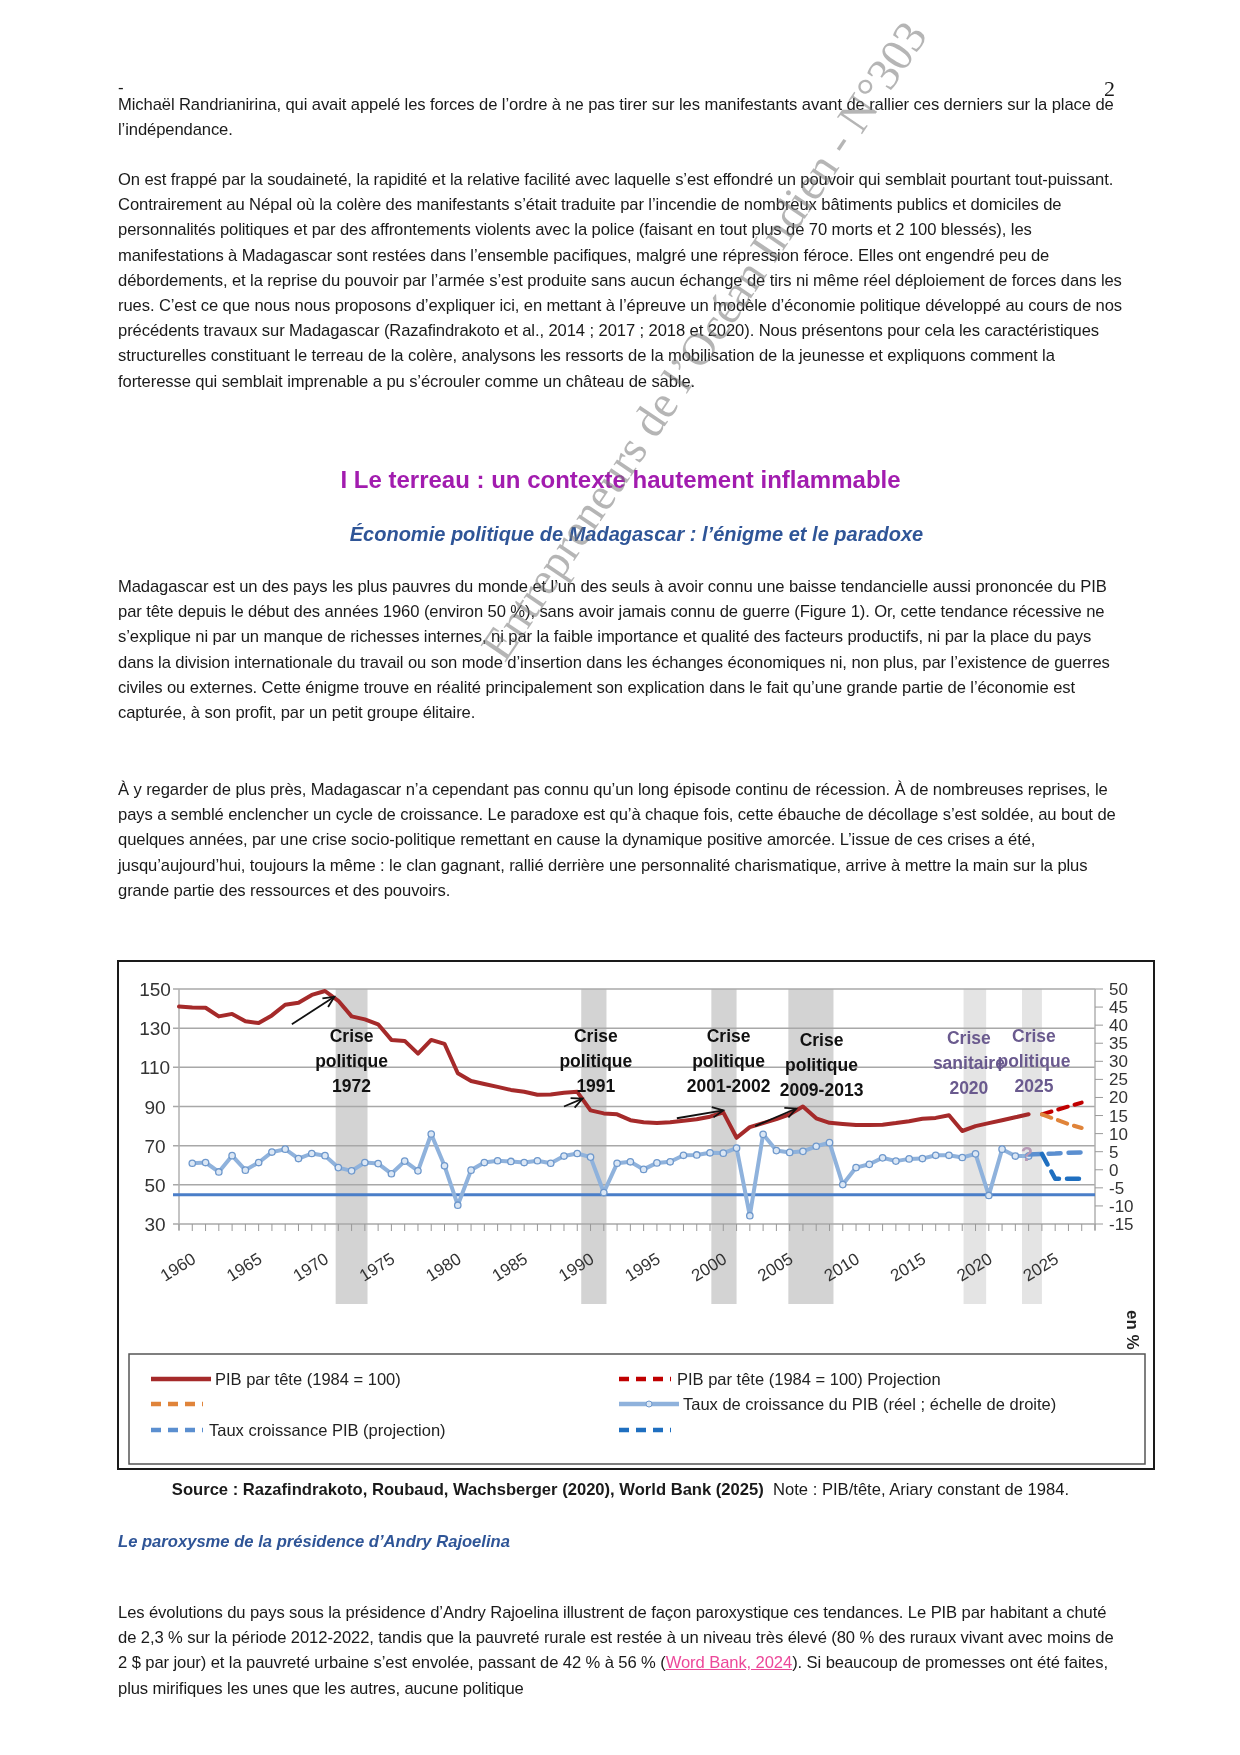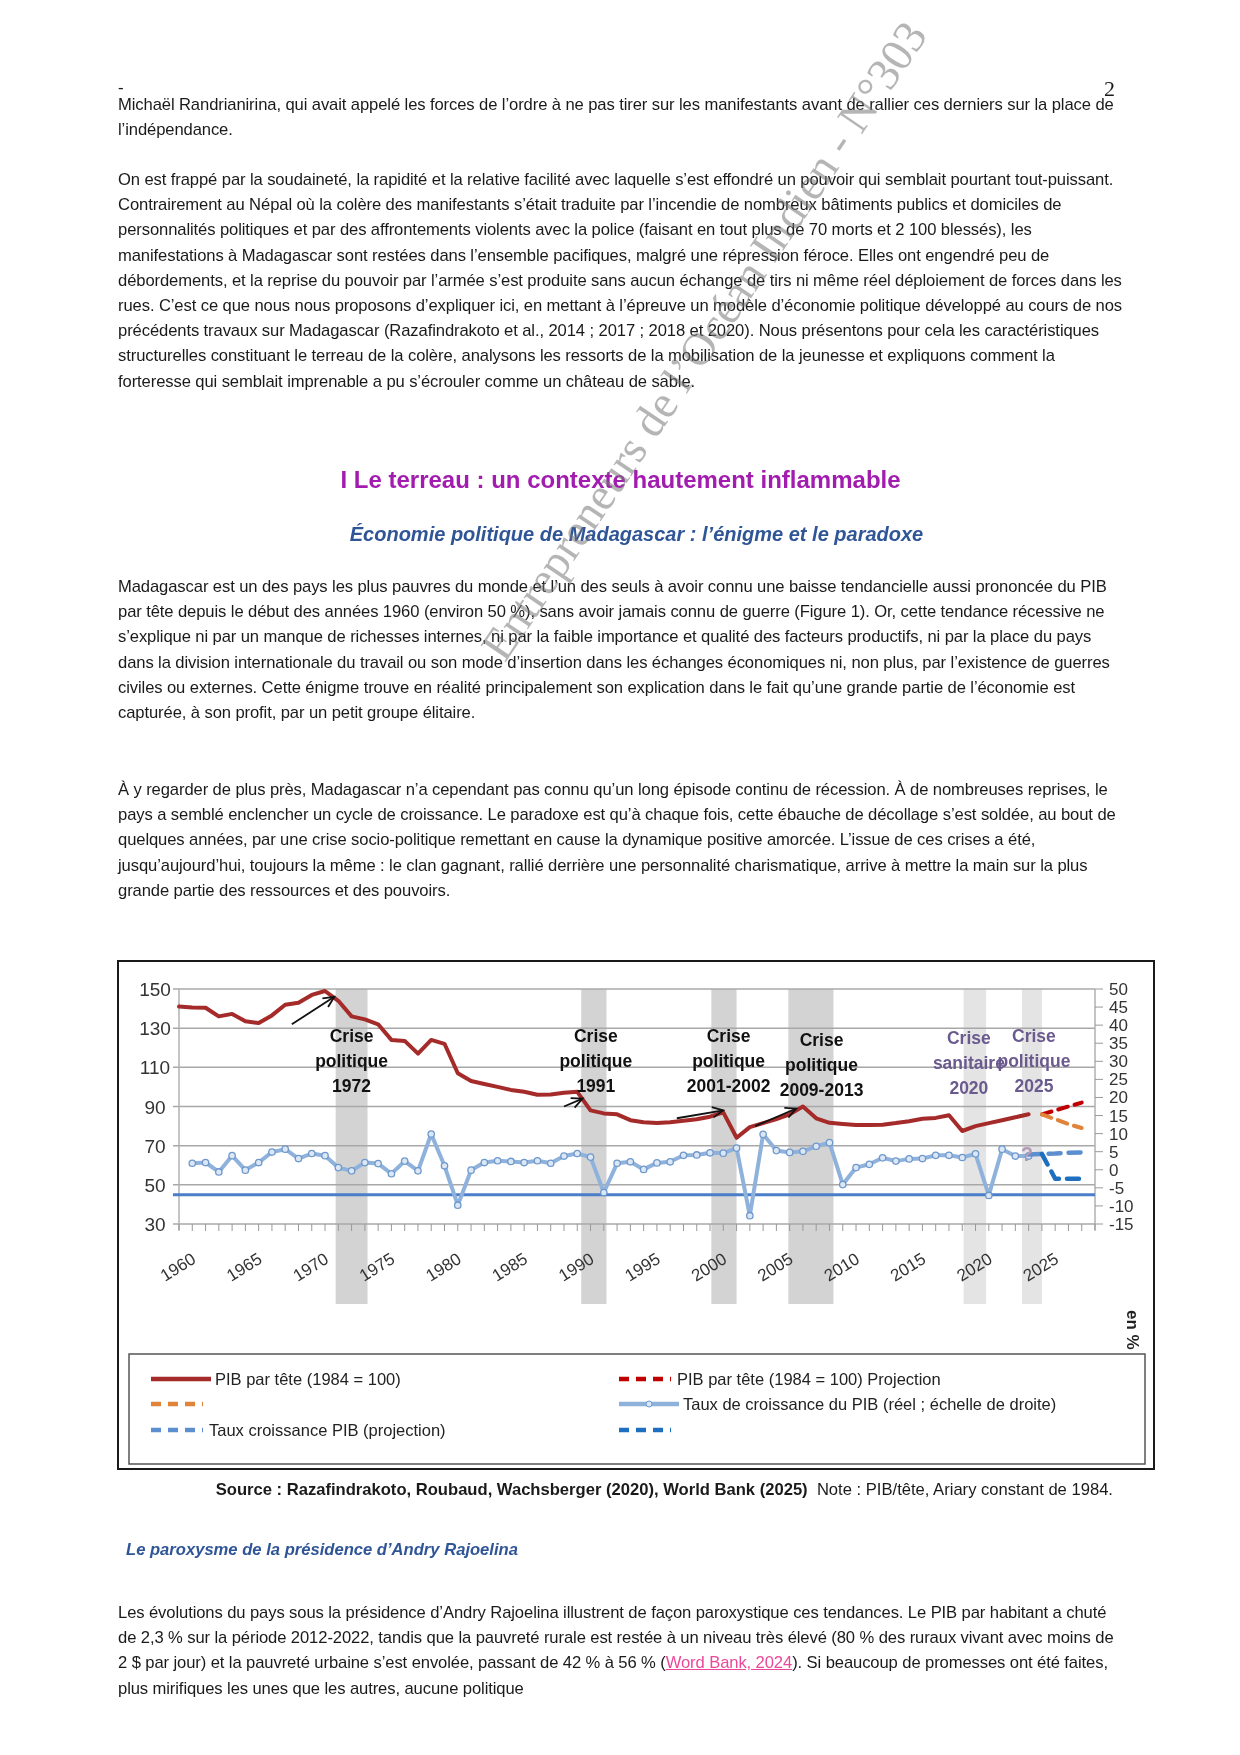--- a/index.html
+++ b/index.html
@@ -11,25 +11,25 @@
   .heading1 { position: absolute; left: 118px; width: 1005px; top: 466px; text-align: center;
               font-size: 24px; font-weight: bold; color: #a21caf; margin: 0; }
   .heading2 { position: absolute; left: 118px; width: 1005px; top: 507px; text-align: center;
               font-size: 20px; font-weight: bold; font-style: italic; color: #2f5597; margin: 16px; }
   .watermark { position: absolute; left: 470px; top: 640px; font-family: "Liberation Serif", serif;
                font-size: 46px; color: rgba(120,120,120,0.55); transform: rotate(-56deg); transform-origin: 0 0;
                white-space: nowrap; pointer-events: none; }
   .chart-box { position: absolute; left: 117px; top: 960px; width: 1038px; height: 510px;
                border: 2px solid #1a1a1a; box-sizing: border-box; background: #fff; }
   .chart-box svg { position: absolute; left: 0; top: 0; }
-  .caption { position: absolute; left: 108px; width: 1005px; top: 1477px; text-align: right;
+  .caption { position: absolute; left: 118px; width: 1005px; top: 1477px; text-align: center;
              font-size: 16.6px; line-height: 25px; margin: 0; }
   .caption b { font-weight: bold; }
   .subheading { position: absolute; left: 118px; top: 1532px; font-size: 16.6px; font-weight: bold;
-                font-style: italic; color: #2f5597; margin: 8px; }
+                font-style: italic; color: #2f5597; margin: 0; }
   a.link { color: #ec4899; text-decoration: underline; }
 </style>
 </head>
 <body>
 
 <div>
   <div class="page-dash">-</div>
   <div class="page-number">2</div>
 
   <p class="para" style="top:92px;">Michaël Randrianirina, qui avait appelé les forces de l’ordre à ne pas tirer sur les manifestants avant de rallier ces derniers sur la place de l’indépendance.</p>

